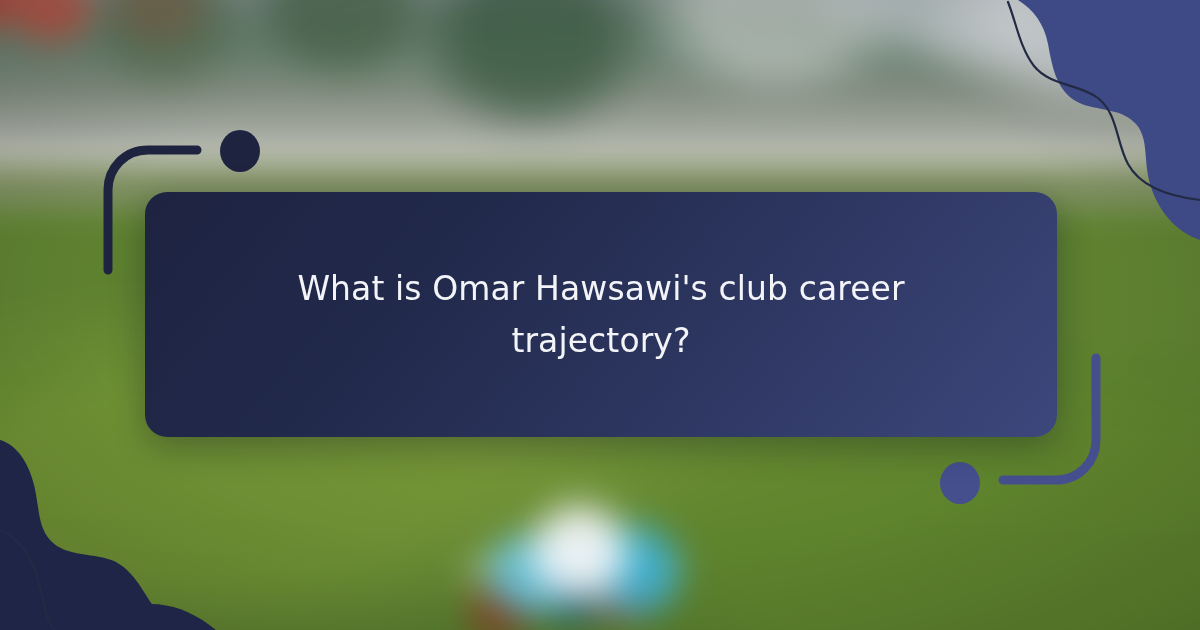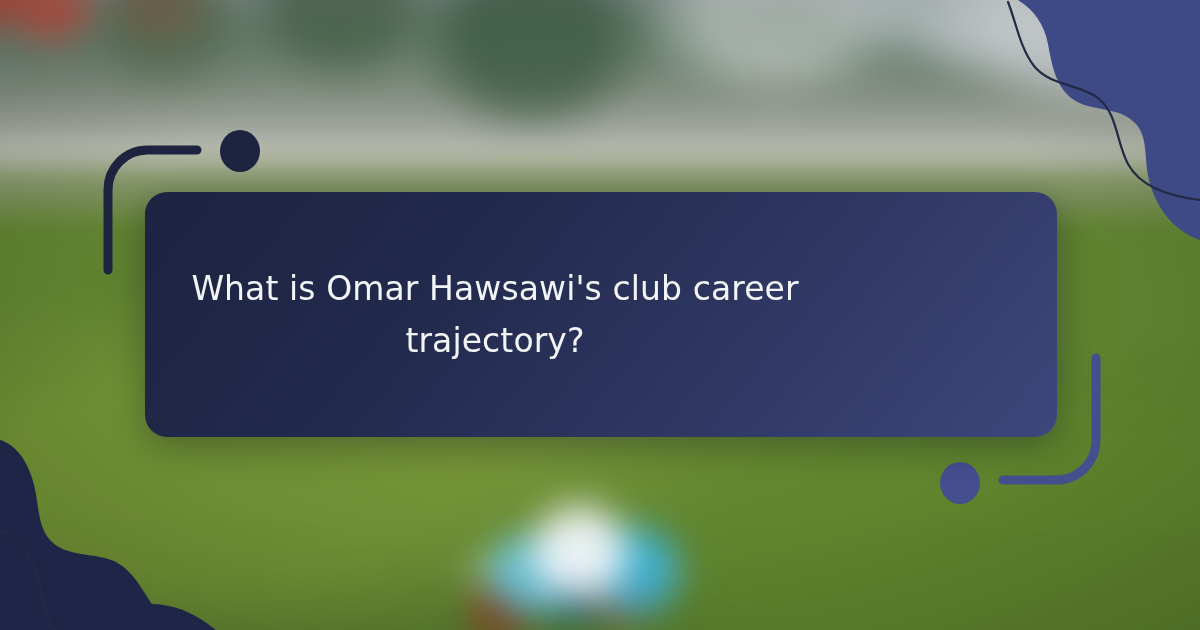--- a/index.html
+++ b/index.html
@@ -83,20 +83,21 @@
     position: absolute;
     left: 145px;
     top: 192px;
     width: 912px;
     height: 245px;
     border-radius: 22px;
     background: linear-gradient(130deg, #1d2340 0%, #222a4d 34%, #2f3863 66%, #3d477c 100%);
     box-shadow: 0 10px 34px rgba(10,14,30,0.32);
     display: flex;
     align-items: center;
+    justify-content: center;
   }
   .card-text {
     width: 700px;
     text-align: center;
     color: #f2f4f8;
     font-size: 33px;
     font-weight: 400;
     line-height: 1.56;
     letter-spacing: 0.1px;
     text-rendering: optimizeLegibility;

